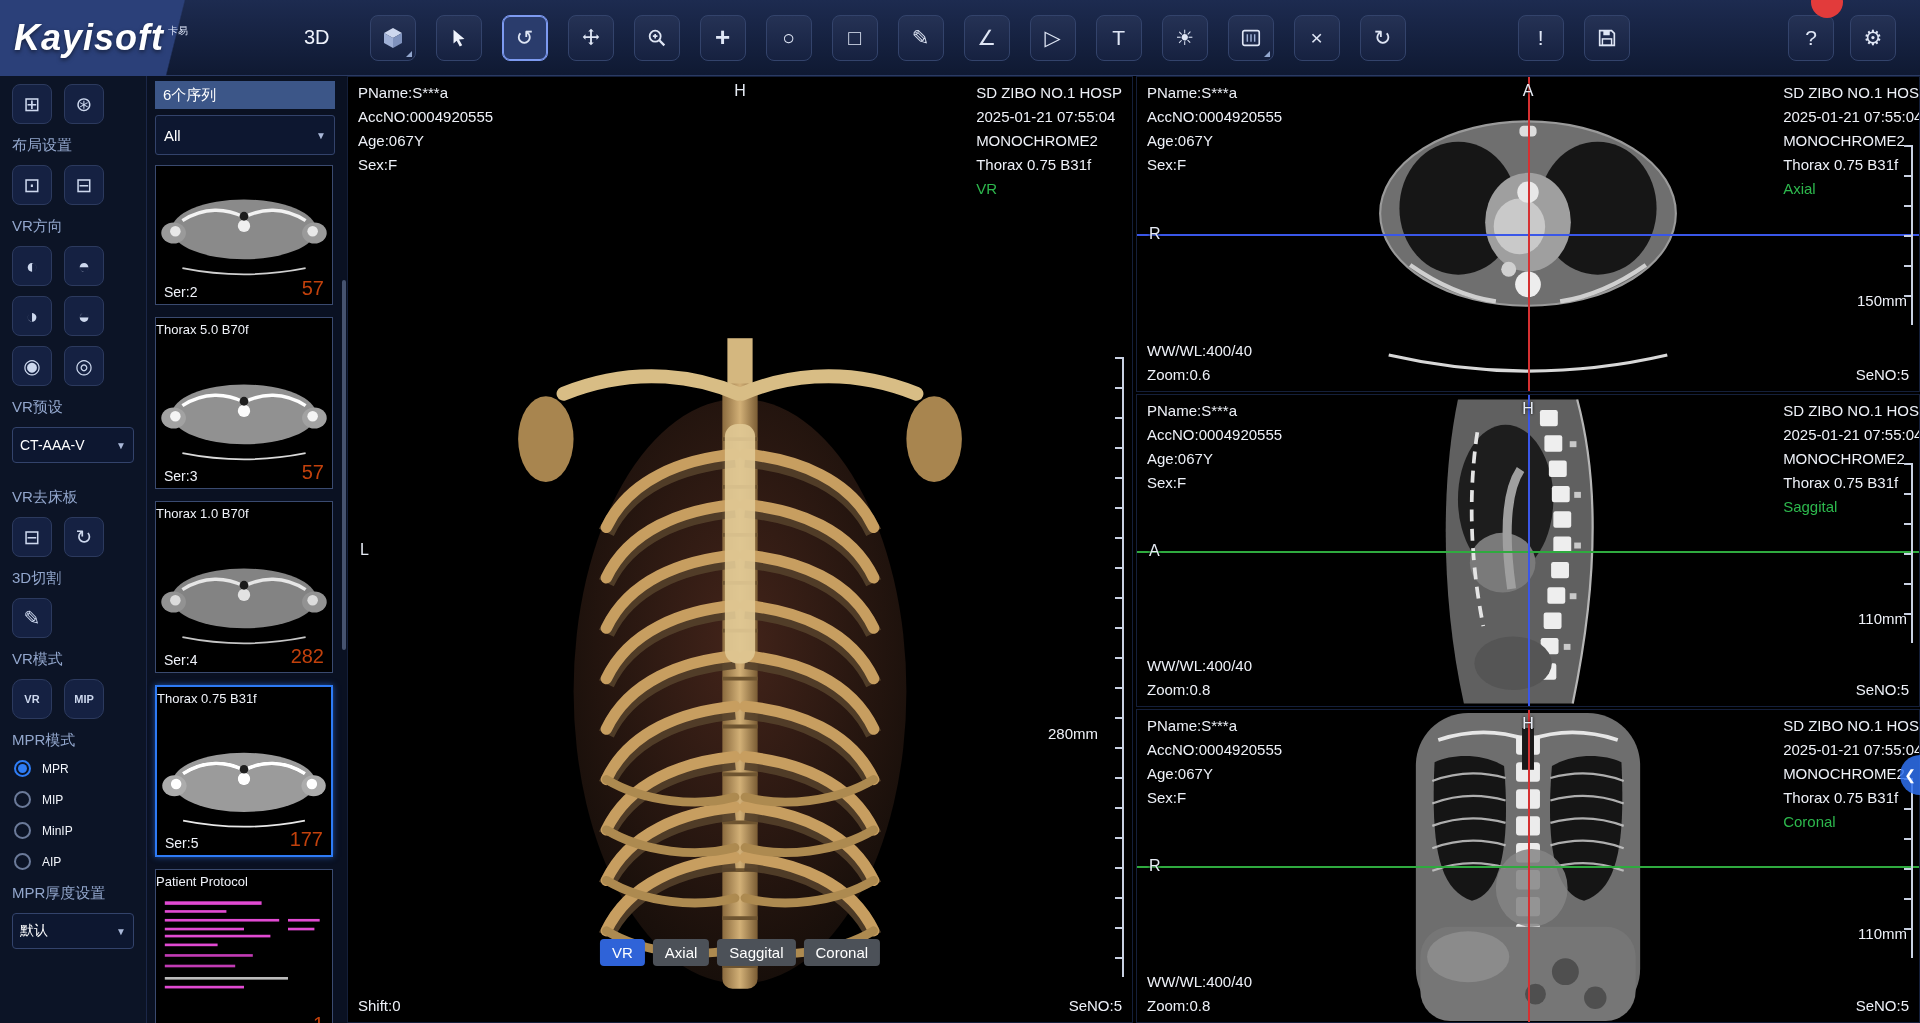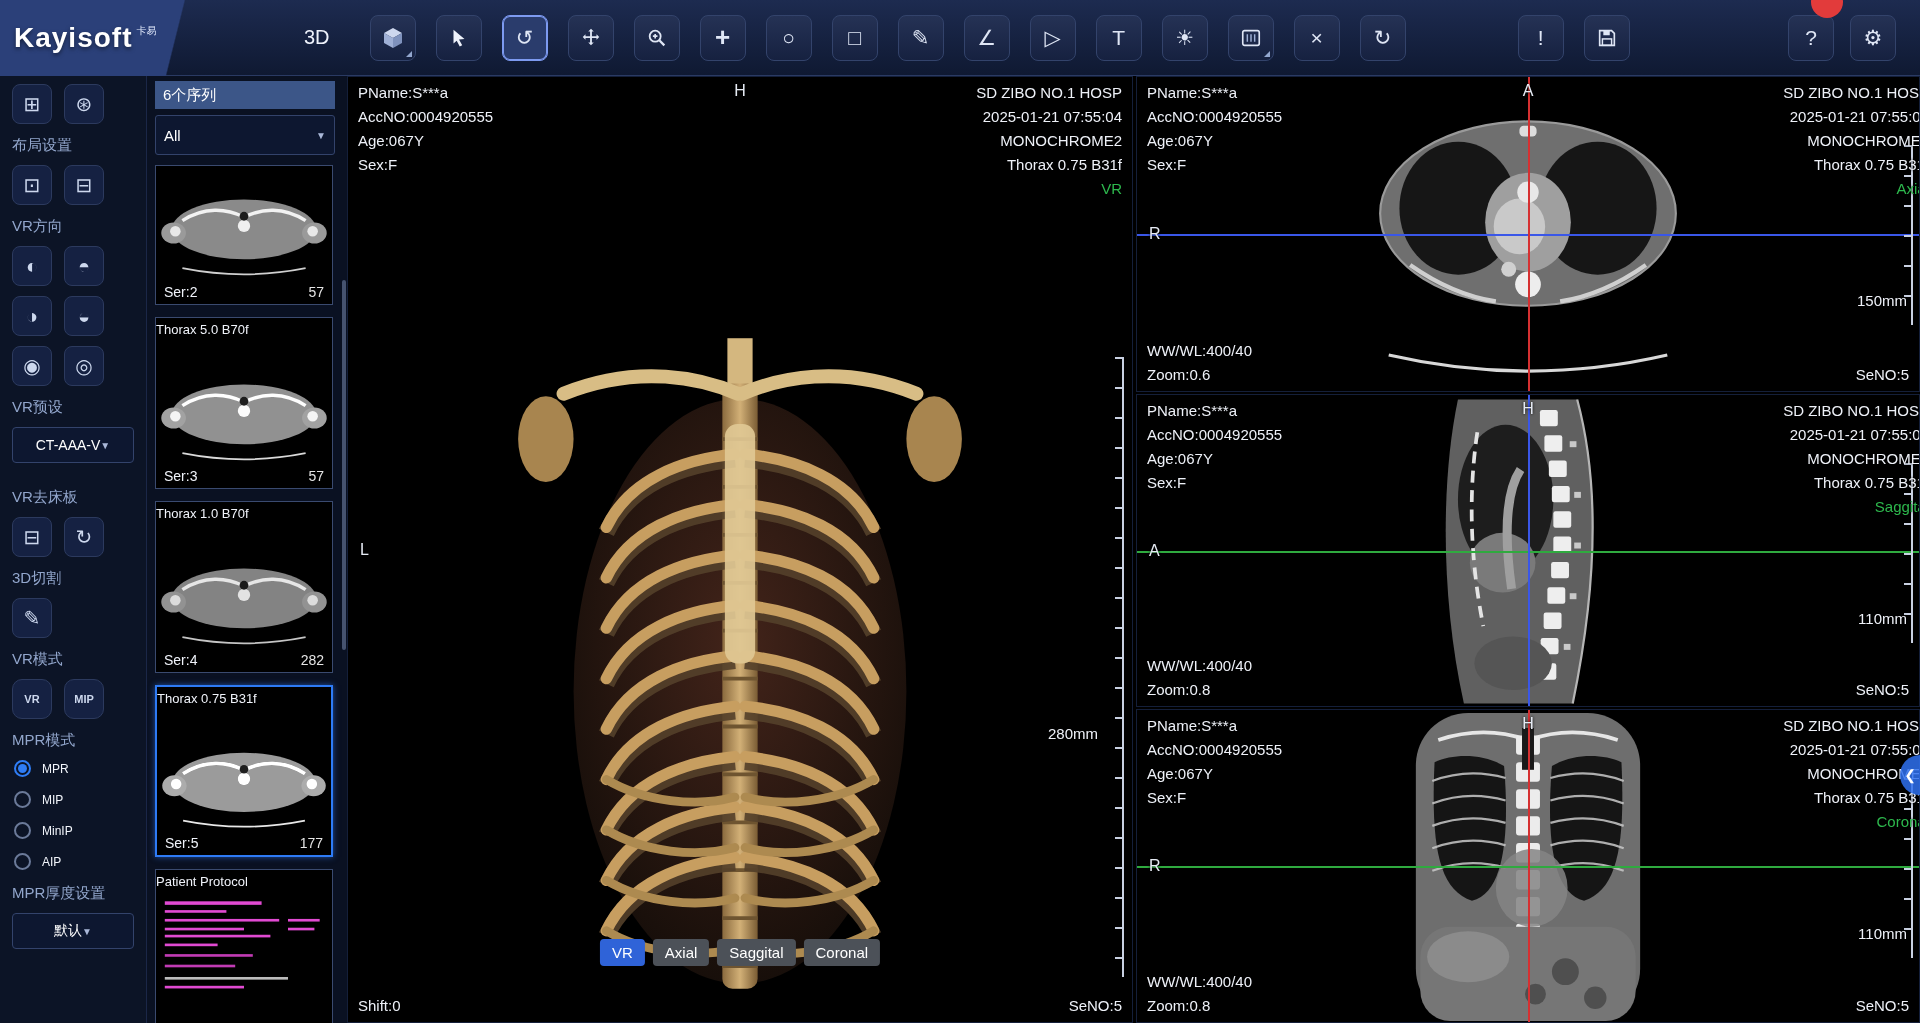--- a/index.html
+++ b/index.html
@@ -6,21 +6,21 @@
   html,body{width:1920px;height:1023px;overflow:hidden;background:#000;
     font-family:"Liberation Sans","DejaVu Sans",sans-serif;color:#e6e9f2}
 
   
   .toolbar{position:absolute;top:0;left:0;right:0;height:76px;z-index:20;
     background:linear-gradient(#1d2b50,#0f1932);border-bottom:1px solid #2a3a63;
     display:flex;align-items:center}
   .logo-wrap{position:relative;height:76px;width:278px;flex:0 0 auto;
     background:linear-gradient(104deg,#2b4079 0 62%,rgba(0,0,0,0) 62.5%);
     display:flex;align-items:center;padding-left:14px}
-  .logo-main{font-size:28px;font-weight:800;color:#fff;letter-spacing:1px;
+  .logo-main{font-size:36px;font-weight:800;font-style:italic;color:#fff;letter-spacing:1px;
     text-shadow:0 2px 4px rgba(0,0,0,.5)}
   .logo-cn{font-size:10px;color:#dfe7fa;margin:-14px 0 0 4px}
   .mode-3d{font-size:20px;color:#eef2fb;margin:0 0 0 26px}
   .tools{display:flex;align-items:center;margin-left:40px;flex:1 1 auto}
   .tbtn{width:46px;height:46px;margin-right:20px;border:1px solid #33436b;border-radius:8px;
     background:linear-gradient(#253255,#162140);color:#dfe6f5;position:relative;
     display:flex;align-items:center;justify-content:center;font-size:21px;cursor:pointer;flex:0 0 auto}
   .tbtn svg{display:block}
   .tbtn.active{border-color:#7d9af0;background:#2a3c6c;box-shadow:inset 0 0 0 1px #7d9af0}
   .tbtn.gap-l{margin-left:92px}
@@ -35,21 +35,21 @@
   
   .sidebar{position:absolute;top:76px;left:0;width:147px;bottom:0;background:#0c1426;
     border-right:1px solid #1b2748;padding:8px 6px 0 12px;overflow:hidden}
   .srow{display:flex}
   .sbtn{width:40px;height:40px;border:1px solid #2c3a5e;border-radius:8px;background:#152142;
     color:#cdd8ee;display:flex;align-items:center;justify-content:center;font-size:20px;
     margin:0 12px 10px 0;cursor:pointer;flex:0 0 auto}
   .sbtn.badge{font-size:11px;font-weight:bold;border-radius:10px}
   .side-label{color:#92a6cc;font-size:15px;margin:2px 0 10px 0}
   .sselect{width:122px;height:28px;background:#0d1730;border:1px solid #33436b;border-radius:4px;
-    color:#fff;font-size:14px;display:flex;align-items:center;justify-content:center;
+    color:#fff;font-size:14px;display:flex;align-items:center;justify-content:space-between;
     padding:17px 7px;margin-bottom:25px;cursor:pointer}
   .chev{font-size:10px;color:#aab8d8}
   .radio-row{display:flex;align-items:center;margin:0 0 14px 2px;font-size:12px;color:#f2f5fb;cursor:pointer}
   .radio{width:17px;height:17px;border-radius:50%;border:2px solid #6b7a99;margin-right:11px;
     position:relative;flex:0 0 auto}
   .radio.sel{border-color:#2f7df6}
   .radio.sel::after{content:"";position:absolute;inset:2px;border-radius:50%;background:#2f7df6}
 
   
   .series{position:absolute;top:76px;left:147px;width:200px;bottom:0;background:#0a1122;
@@ -61,33 +61,33 @@
     padding:0 8px;margin-bottom:10px;cursor:pointer}
   .thumb{position:relative;width:178px;height:172px;background:#000;border:1px solid #3a4a6f;
     margin-bottom:12px;overflow:hidden;cursor:pointer}
   .thumb.t-first{height:140px}
   .thumb.sel{border:2px solid #2e7bf6;box-shadow:0 0 6px rgba(46,123,246,.6)}
   .timg{position:absolute;left:0;top:0;width:100%;height:100%}
   .t-first .timg{height:172px;top:-34px}
   .t-title{position:absolute;top:4px;left:0;width:100%;font-size:13px;color:#f0f3fa;
     text-shadow:0 0 3px #000}
   .t-ser{position:absolute;bottom:4px;left:8px;font-size:14px;color:#f0f3fa;text-shadow:0 0 3px #000}
-  .t-count{position:absolute;bottom:4px;right:8px;font-size:14px;color:#e5e5e5;text-shadow:0 0 3px #000}
+  .t-count{position:absolute;bottom:4px;right:8px;font-size:20px;color:#c2410c;text-shadow:0 0 3px #000}
   .series-scroll{position:absolute;right:1px;top:204px;width:4px;height:370px;background:#46536f;border-radius:2px}
 
   
   .vp{position:absolute;background:#000;overflow:hidden;border:1px solid #141f3a}
   .vp-main{top:76px;left:347px;width:786px;height:947px}
   .vp-ax{top:76px;left:1136px;width:784px;height:316px}
   .vp-sag{top:394px;left:1136px;width:784px;height:313px}
   .vp-cor{top:709px;left:1136px;width:784px;height:314px}
 
   .ov{position:absolute;font-size:15px;line-height:24px;color:#eef1f8;text-shadow:0 0 3px #000;z-index:6}
   .ov-tl{top:4px;left:10px}
-  .ov-tr{top:4px;right:10px;text-align:right}
+  .ov-tr{top:4px;right:10px;text-align:left}
   .ov-tr.clip{right:-10px}
   .ov-bl{bottom:4px;left:10px}
   .ov-br{bottom:4px;right:10px;text-align:right}
   .green{color:#2db84d}
   .orient{position:absolute;font-size:16px;color:#e6ebf4;text-shadow:0 0 3px #000;z-index:6}
   .o-top{top:5px;left:50%;transform:translateX(-50%)}
   .o-left{left:12px;top:50%;transform:translateY(-50%)}
   .mm{position:absolute;right:12px;top:215px;font-size:15px;color:#eef1f8;text-shadow:0 0 3px #000;z-index:6}
   .mm-main{top:648px;right:34px}
   .ruler{position:absolute;right:6px;top:68px;width:9px;height:180px;z-index:5;

